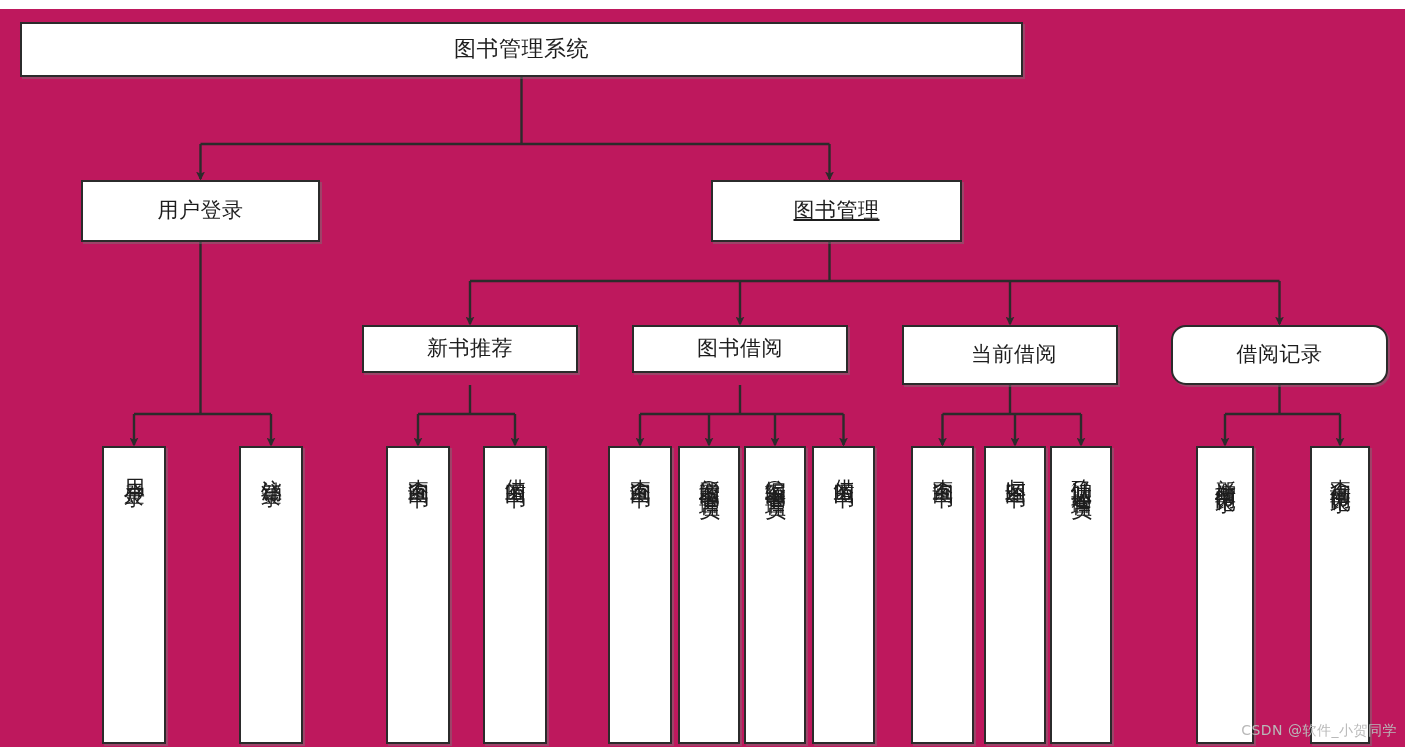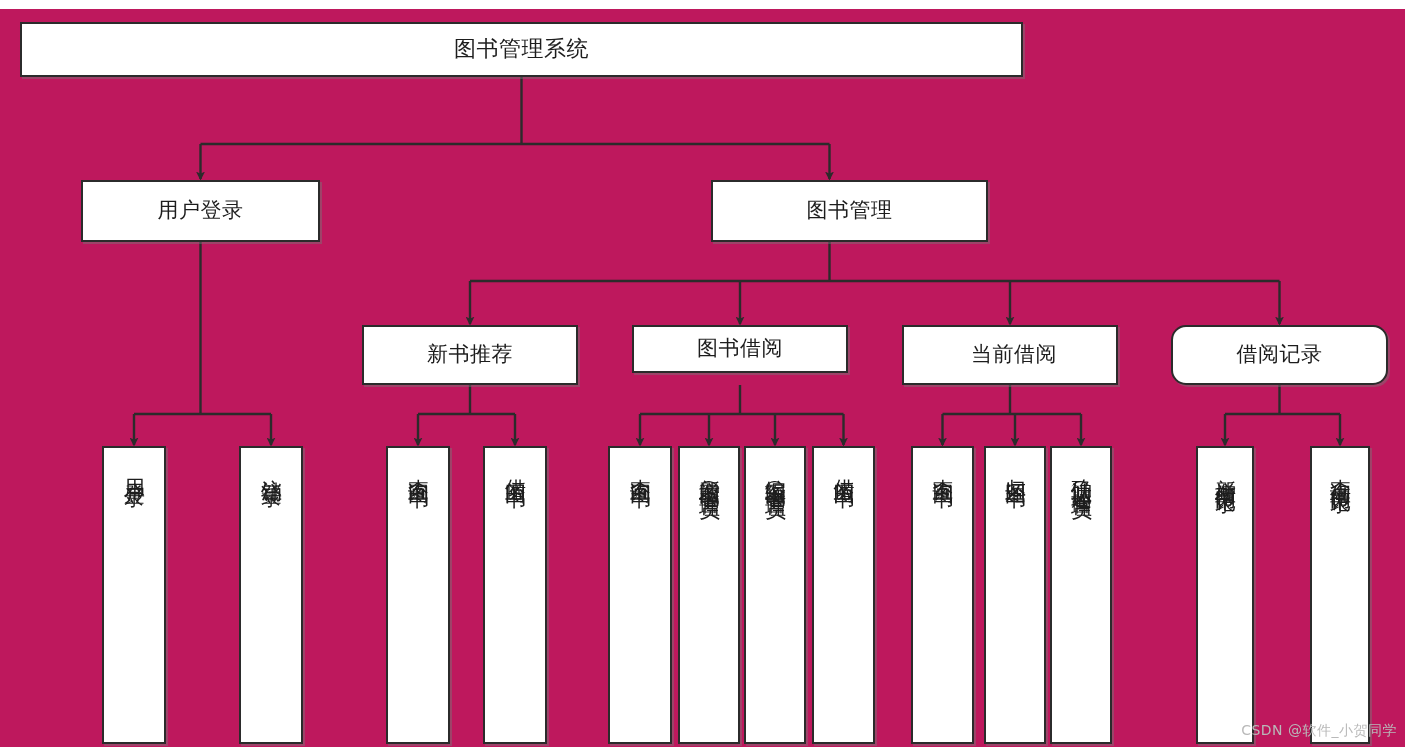--- a/index.html
+++ b/index.html
@@ -127,24 +127,24 @@
       </g>
   </svg>
 
   <div id="nodes-layer">
       <div class="node horiz root" style="left: 20px; top: 13px; width: 1003px; height: 55px;">
         <span class="label">图书管理系统</span>
       </div>
       <div class="node horiz" style="left: 81px; top: 171px; width: 239px; height: 62px;">
         <span class="label">用户登录</span>
       </div>
-      <div class="node horiz" style="left: 711px; top: 171px; width: 277px; height: 62px;">
+      <div class="node horiz" style="left: 711px; top: 171px; width: 251px; height: 62px; text-decoration: underline;">
         <span class="label">图书管理</span>
       </div>
-      <div class="node horiz" style="left: 362px; top: 316px; width: 216px; height: 60px;">
+      <div class="node horiz" style="left: 362px; top: 316px; width: 216px; height: 48px;">
         <span class="label">新书推荐</span>
       </div>
       <div class="node horiz" style="left: 632px; top: 316px; width: 216px; height: 48px;">
         <span class="label">图书借阅</span>
       </div>
       <div class="node horiz" style="left: 902px; top: 316px; width: 216px; height: 60px; padding-left: 8px;">
         <span class="label">当前借阅</span>
       </div>
       <div class="node horiz" style="left: 1171px; top: 316px; width: 217px; height: 60px; border-radius: 15px;">
         <span class="label">借阅记录</span>

